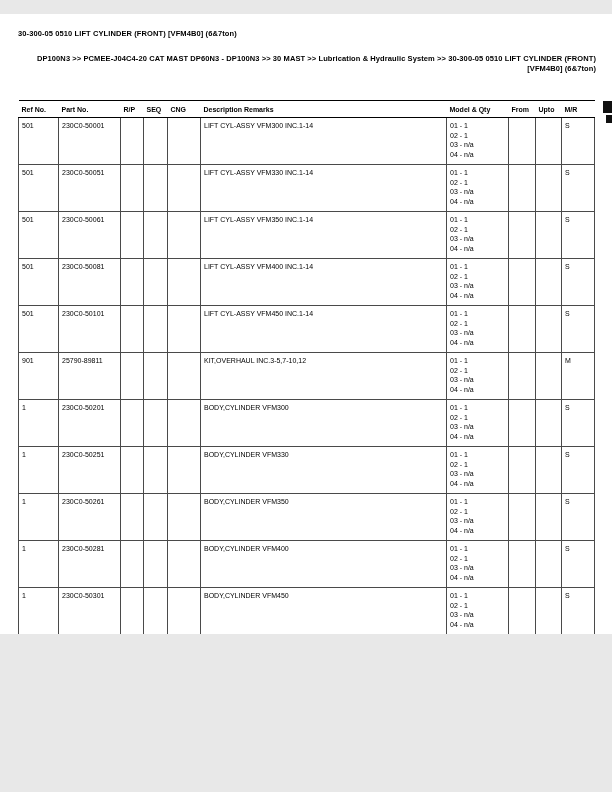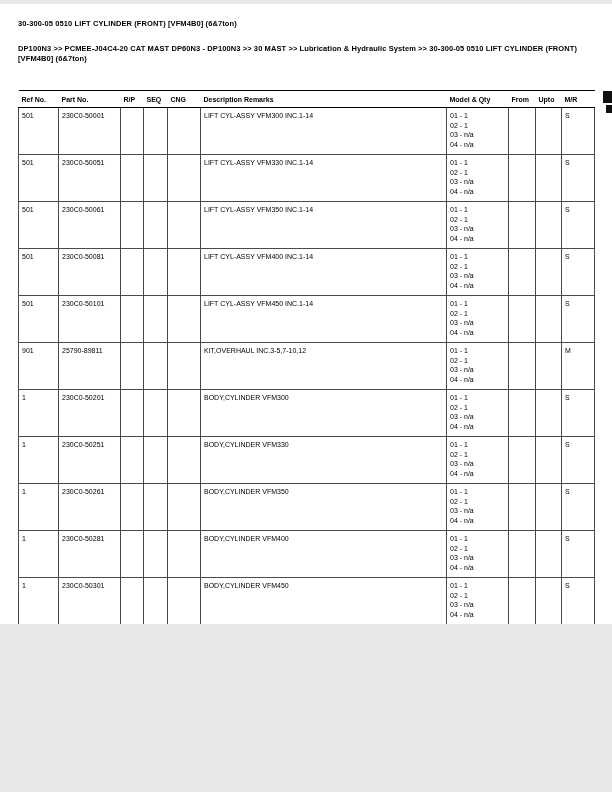--- a/index.html
+++ b/index.html
@@ -1,20 +1,20 @@
 <!DOCTYPE html>
 <html><head>
 <meta charset="utf-8">
 <style>
   html, body { margin: 0; padding: 0; background: #e8e8e8; }
   .page {
     position: relative;
     width: 612px;
     height: 620px;
-    margin: 4px auto;
+    margin: 14px auto;
     background: #ffffff;
     overflow: hidden;
     font-family: "Liberation Sans", sans-serif;
     color: #000000;
   }
   .title {
     position: absolute;
     left: 18px;
     top: 15px;
     font-size: 7.5px;
@@ -23,20 +23,21 @@
   }
   .breadcrumb {
     position: absolute;
     left: 18px;
     top: 40px;
     width: 578px;
     font-size: 7.5px;
     font-weight: bold;
     line-height: 9.5px;
     letter-spacing: 0.1px;
+    text-align: right;
   }
   table.parts-table {
     position: absolute;
     left: 18px;
     top: 86px;
     width: 576px;
     border-collapse: collapse;
     table-layout: fixed;
   }
   table.parts-table th {

